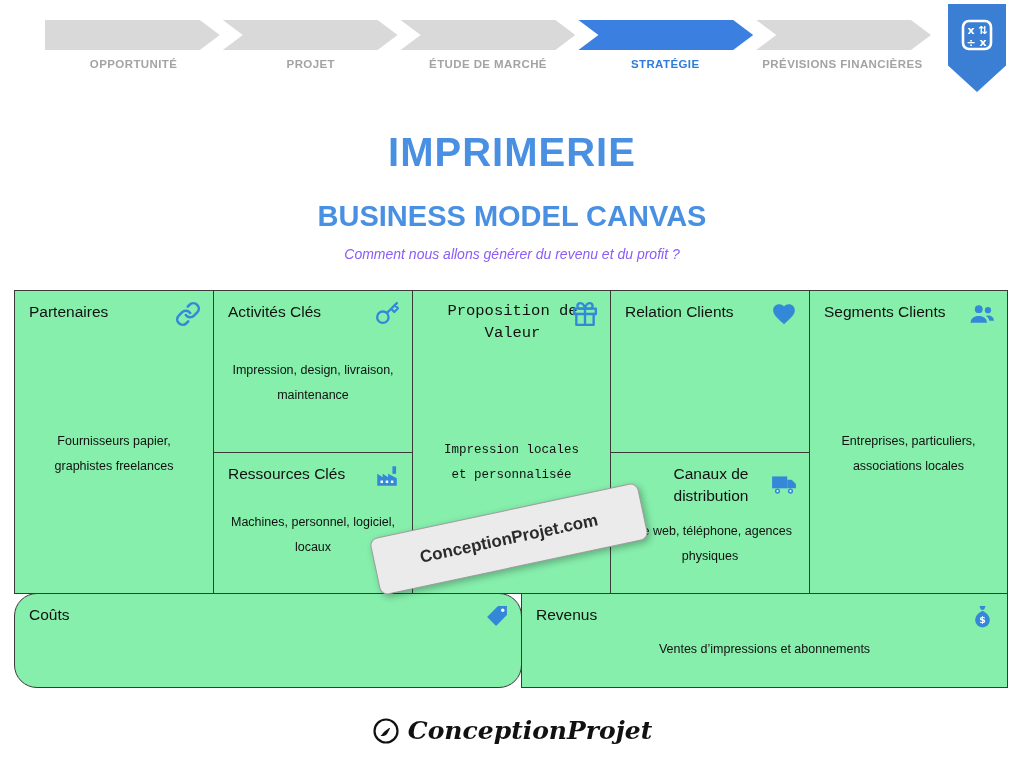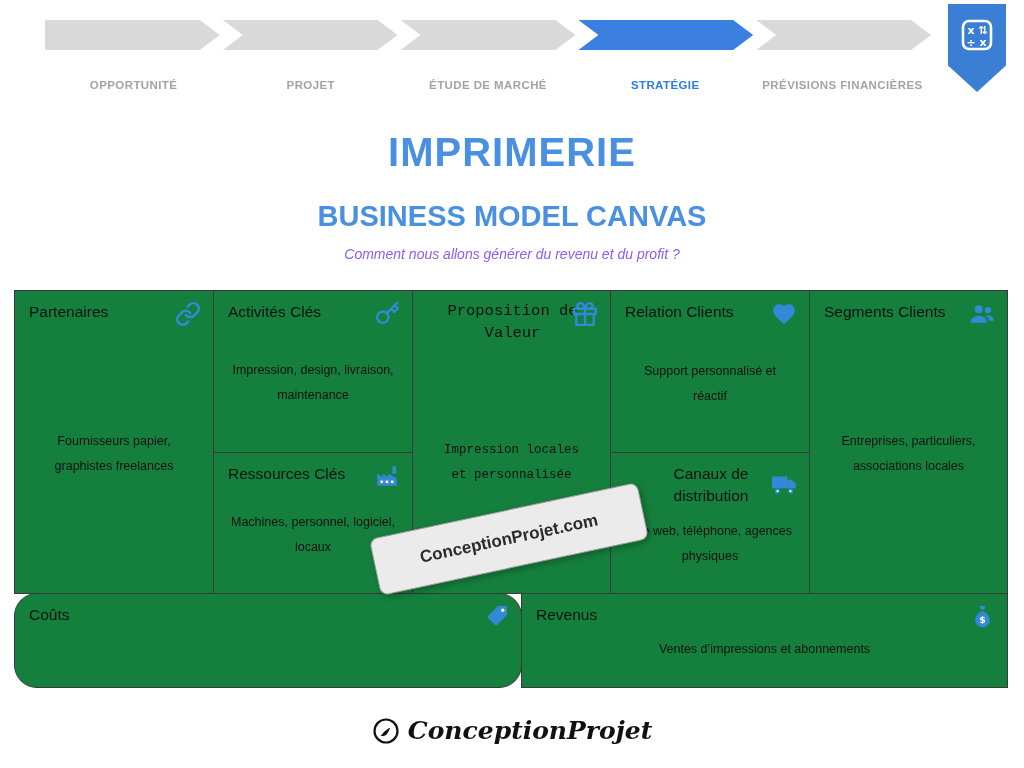--- a/index.html
+++ b/index.html
@@ -8,39 +8,39 @@
 
   
   .chevrons{position:absolute;left:45px;top:20px;width:886px;height:30px;display:flex;}
   .chevron{flex:1;margin-right:3px;background:#d9d9d9;
     clip-path:polygon(0 0,calc(100% - 20px) 0,100% 50%,calc(100% - 20px) 100%,0 100%,20px 50%);}
   .chevron.first{clip-path:polygon(0 0,calc(100% - 20px) 0,100% 50%,calc(100% - 20px) 100%,0 100%);}
   .chevron.active{background:#3b7fe0;}
   .chevron:last-child{margin-right:0;}
   .chevron-labels{position:absolute;left:45px;top:58px;width:886px;display:flex;}
   .chevron-label{flex:1;text-align:center;font-size:11.5px;font-weight:bold;
-    color:#a3a3a3;letter-spacing:.4px;white-space:nowrap;overflow:visible;margin-top:21px;}
+    color:#a3a3a3;letter-spacing:.4px;white-space:nowrap;overflow:visible;}
   .chevron-label.active{color:#2e7ce0;}
 
   
   .bookmark{position:absolute;left:948px;top:4px;width:58px;height:88px;background:#3b7fd4;
     clip-path:polygon(0 0,100% 0,100% 70%,50% 100%,0 70%);
     display:flex;justify-content:center;align-items:flex-start;}
   .bookmark svg{margin-top:13px;}
 
   
   .title{position:absolute;top:130px;left:0;width:100%;text-align:center;
     font-size:40px;font-weight:bold;color:#4a90e2;letter-spacing:1px;}
   .subtitle{position:absolute;top:200px;left:0;width:100%;text-align:center;
     font-size:29px;font-weight:bold;color:#4a90e2;}
   .tagline{position:absolute;top:246px;left:0;width:100%;text-align:center;
     font-size:14px;font-style:italic;color:#8b5cf6;}
 
   
-  .cell{position:absolute;border:1px solid #3a3a3a;background:#15803d;box-sizing:border-box;
+  .cell{position:absolute;border:1px solid #3a3a3a;background:#86efac;box-sizing:border-box;
     display:flex;flex-direction:column;}
   .cell-head{display:flex;justify-content:space-between;align-items:flex-start;
     padding:10px 12px 0 14px;}
   .cell-head.centered{justify-content:center;position:relative;}
   .cell-head.centered .icon{position:absolute;right:12px;top:10px;}
   .cell-title{font-size:15.5px;color:#111;line-height:1.4;}
   .cell-title.center{text-align:center;max-width:150px;}
   .cell-body{flex:1;display:flex;align-items:center;justify-content:center;
     text-align:center;font-size:12.5px;line-height:2;color:#111;padding:0 16px 12px;}
   .cell-wide .cell-body{align-items:flex-start;padding-top:8px;}
@@ -154,21 +154,20 @@
 
   <div class="cell" style="left:610px;top:290px;width:200px;height:163px;">
     <div class="cell-head">
       <span class="cell-title">Relation Clients</span>
       <span class="icon">
         <svg viewBox="0 0 24 24" width="26" height="26" fill="#3389d8">
           <path d="M12 21.35l-1.45-1.32C5.4 15.36 2 12.28 2 8.5 2 5.42 4.42 3 7.5 3c1.74 0 3.41.81 4.5 2.09C13.09 3.81 14.76 3 16.5 3 19.58 3 22 5.42 22 8.5c0 3.78-3.4 6.86-8.55 11.54L12 21.35z"></path>
         </svg>
       </span>
     </div>
-    <div class="cell-body">Support personnalisé et réactif</div>
   </div>
 
   <div class="cell" style="left:610px;top:452px;width:200px;height:142px;">
     <div class="cell-head centered">
       <span class="cell-title center" style="max-width:120px;">Canaux de distribution</span>
       <span class="icon" style="top:18px;">
         <svg viewBox="0 0 24 24" width="26" height="26" fill="#3389d8">
           <path d="M1 5h14v11H1z"></path>
           <path d="M15 8h4l4 4v4h-8z"></path>
           <circle cx="6" cy="18.5" r="2.4"></circle>

